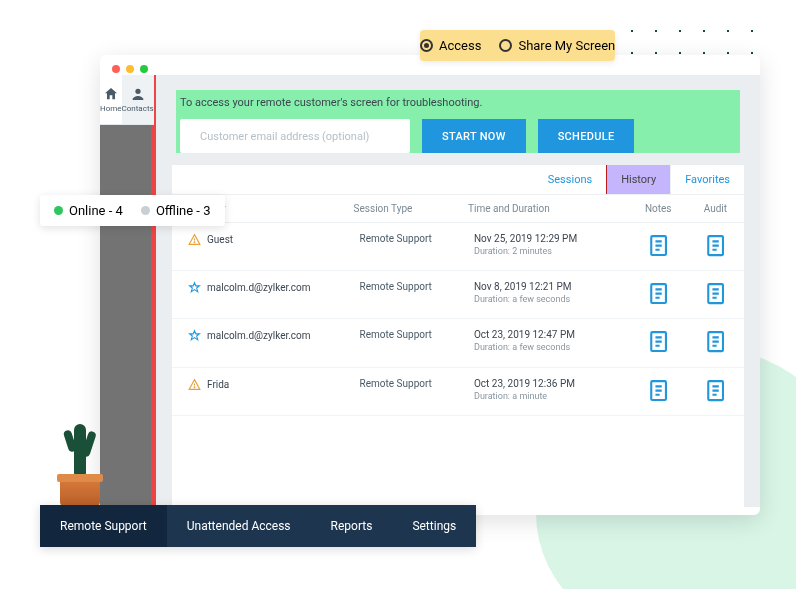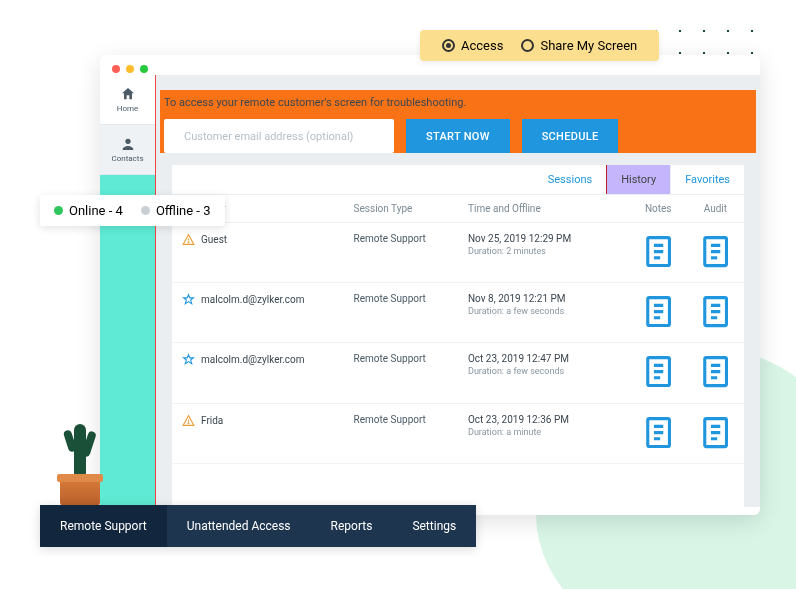--- a/index.html
+++ b/index.html
@@ -2,48 +2,48 @@
 <html><head>
 <meta charset="utf-8">
 <style>
   *{box-sizing:border-box;margin:0;padding:0;font-family:-apple-system,BlinkMacSystemFont,"Segoe UI",Roboto,sans-serif}
   body{width:796px;height:589px;position:relative;background:#fff;overflow:hidden}
   
   .dots{position:absolute;top:20px;right:30px;width:170px;height:90px;background-image:radial-gradient(#124e3a 1.5px,transparent 1.5px);background-size:24px 22px}
   
   .blob{position:absolute;right:-60px;bottom:-60px;width:320px;height:300px;background:#d8f5e6;border-radius:50% 45% 45% 50%/55% 50% 50% 45%;z-index:0}
   
-  .mode-pill{position:absolute;top:30px;left:420px;background:#fcdf8e;border-radius:4px;padding:8px 22px;display:flex;gap:18px;font-size:13px;z-index:5;box-shadow:0 2px 6px rgba(0,0,0,.08)}
+  .mode-pill{position:absolute;top:30px;left:420px;background:#fcdf8e;border-radius:4px;padding:8px 0;display:flex;gap:18px;font-size:13px;z-index:5;box-shadow:0 2px 6px rgba(0,0,0,.08)}
   .radio{display:flex;align-items:center;gap:6px;cursor:pointer}
   .radio .dot{width:13px;height:13px;border:2px solid #333;border-radius:50%;display:flex;align-items:center;justify-content:center}
   .radio.sel .dot::after{content:"";width:5px;height:5px;background:#333;border-radius:50%}
   
   .win{position:absolute;top:55px;left:100px;width:660px;height:460px;background:#fff;border-radius:6px;box-shadow:0 6px 24px rgba(0,0,0,.12);overflow:hidden;z-index:2}
   .titlebar{height:18px;padding:10px 12px;display:flex;gap:6px}
   .tdot{width:8px;height:8px;border-radius:50%}
   .tdot.r{background:#ff5f56}.tdot.y{background:#ffbd2e}.tdot.g{background:#27c93f}
   .win-body{display:flex;height:calc(100% - 28px)}
-  .sidebar{width:56px;background:#5eead4;border-right:1px solid #ef4444;display:flex;flex-direction:column}
+  .sidebar{width:56px;background:#737373;border-right:5px solid #ef4444;display:flex;flex-direction:row}
   .sb-item{height:50px;display:flex;flex-direction:column;align-items:center;justify-content:center;font-size:8px;color:#4a5a66;border-bottom:1px solid #e3e8ec;cursor:pointer;background:#eef2f5}
   .sb-item.active{background:#fff}
   .sb-item svg{width:16px;height:16px;fill:#4a5a66;margin-bottom:2px}
   .main{flex:1;background:#ebeef0;display:flex;flex-direction:column}
-  .hero{margin:15px 4px 12px;background:#f97316;padding:6px 4px 0}
+  .hero{margin:15px 20px 12px;background:#86efac;padding:6px 4px 0}
   .hero p{font-size:11px;color:#3b4650;margin-bottom:10px}
   .hero-row{display:flex;gap:12px}
   .hero-row input{flex:1;max-width:230px;height:34px;border:none;border-radius:2px;padding:0 20px;font-size:11px;background:#fff}
   .hero-row input::placeholder{color:#b6c0c8}
   .btn{height:34px;padding:4px 20px;background:#1f96dd;color:#fff;border:none;font-size:11px;font-weight:500;letter-spacing:.3px;cursor:pointer}
   .content{margin:0 16px 0;background:#fff;flex:1;display:flex;flex-direction:column}
   .tabs{display:flex;justify-content:flex-end;border-bottom:1px solid #eceff1}
   .tab{padding:8px 14px;font-size:11px;color:#1f96dd;cursor:pointer}
   .tab.active{color:#444;background:#c4b5fd;border-left:1px solid #b91c1c;border-right:1px solid #eceff1}
   table{width:100%;border-collapse:collapse;font-size:10px;color:#4a5a66}
   th{text-align:left;font-weight:400;color:#7b8a95;padding:8px 10px;border-bottom:1px solid #eceff1;font-size:10px}
-  td{padding:10px 10px;border-bottom:1px solid #f1f4f6;vertical-align:top}
+  td{padding:10px 16px;border-bottom:1px solid #f1f4f6;vertical-align:top}
   .cust{display:flex;align-items:center;gap:6px;color:#3b4650}
   .ico{width:13px;height:13px;flex-shrink:0}
   .ico svg{width:100%;height:100%}
   .time{color:#3b4650}
   .dur{color:#8a96a0;font-size:9px;margin-top:2px}
   .doc-ico{color:#1f96dd;cursor:pointer}
   
   .status-chip{position:absolute;top:195px;left:40px;background:#fff;border-radius:3px;box-shadow:0 2px 8px rgba(0,0,0,.12);padding:8px 14px;display:flex;gap:18px;font-size:13px;z-index:6}
   .stat{display:flex;align-items:center;gap:6px}
   .stat .c{width:9px;height:9px;border-radius:50%}
@@ -111,21 +111,21 @@
         <div class="tabs">
           <div class="tab">Sessions</div>
           <div class="tab active">History</div>
           <div class="tab">Favorites</div>
         </div>
         <table>
           <thead>
             <tr>
               <th style="width:30%">Customer</th>
               <th style="width:20%">Session Type</th>
-              <th style="width:30%">Time and Offline</th>
+              <th style="width:30%">Time and Duration</th>
               <th style="width:10%;text-align:center">Notes</th>
               <th style="width:10%;text-align:center">Audit</th>
             </tr>
           </thead>
           <tbody id="tb">
               <tr>
                 <td>
                   <div class="cust">
                     <span class="ico"><svg viewBox="0 0 24 24" fill="none" stroke="#e9a03a" stroke-width="2">
                         <path d="M12 3l10 18H2z"></path>

